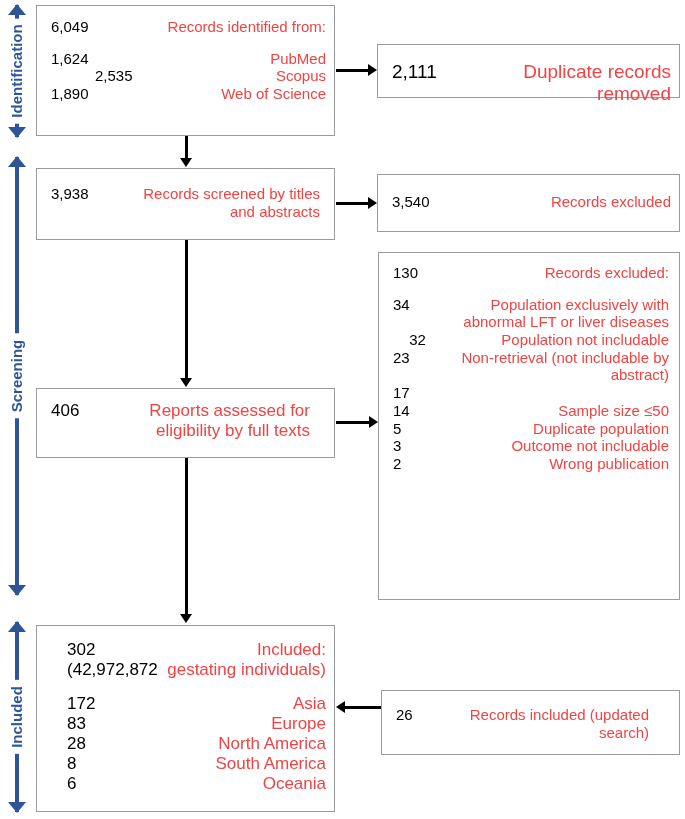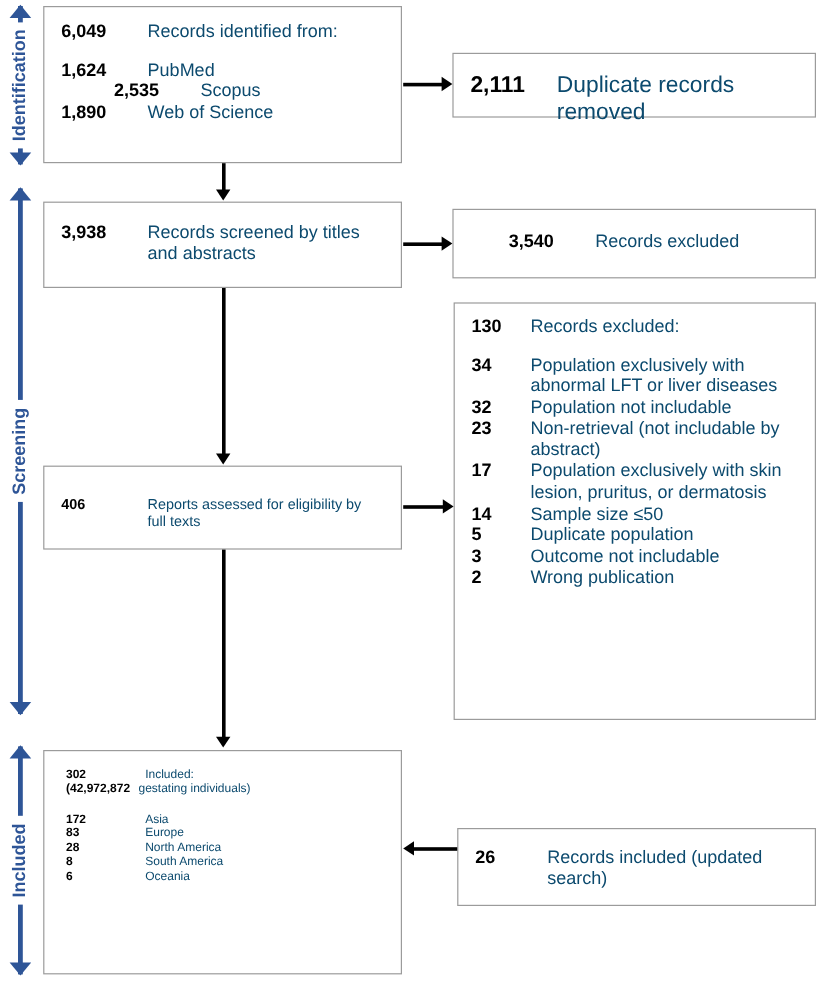--- a/index.html
+++ b/index.html
@@ -30,30 +30,31 @@
     padding: 0;
   }
 
   .row {
     display: flex;
     align-items: flex-start;
     line-height: 1.18;
   }
 
   .num {
-    font-weight: bold;
+    font-weight: normal;
     color: #000000;
     flex: 0 0 auto;
     text-align: left;
     white-space: pre;
   }
 
   .lbl {
-    color: #0c4a6e;
+    color: #ef4444;
     flex: 1 1 auto;
+    text-align: right;
   }
 
   .spacer { height: 14px; }
 
   
   .stage {
     position: absolute;
     left: 0;
     width: 32px;
   }
@@ -184,48 +185,47 @@
       <div class="row">
         <div class="num" style="width:72px;">3,938</div>
         <div class="lbl">Records screened by titles and abstracts</div>
       </div>
     </div>
   </div>
 
   <div class="box" style="left:377px; top:174px; width:303px; height:58px;">
     <div class="rows" style="top:18px; left:14px; right:8px; font-size:15px;">
       <div class="row">
-        <div class="num" style="width:72px;margin-left:32px;">3,540</div>
+        <div class="num" style="width:72px;">3,540</div>
         <div class="lbl">Records excluded</div>
       </div>
     </div>
   </div>
 
   <div class="box" style="left:378px; top:252px; width:302px; height:348px;">
     <div class="rows" style="top:11px; left:14px; right:10px; font-size:15px;">
       <div class="row">
         <div class="num" style="width:49px;">130</div>
         <div class="lbl">Records excluded:</div>
       </div>
       <div class="spacer"></div>
       <div class="row">
         <div class="num" style="width:49px;">34</div>
         <div class="lbl">Population exclusively with abnormal LFT or liver diseases</div>
       </div>
       <div class="row">
-        <div class="num" style="width:49px;">32</div>
+        <div class="num" style="width:49px;text-align:center;">32</div>
         <div class="lbl">Population not includable</div>
       </div>
       <div class="row">
         <div class="num" style="width:49px;">23</div>
         <div class="lbl">Non-retrieval (not includable by abstract)</div>
       </div>
       <div class="row">
         <div class="num" style="width:49px;">17</div>
-        <div class="lbl">Population exclusively with skin lesion, pruritus, or dermatosis</div>
       </div>
       <div class="row">
         <div class="num" style="width:49px;">14</div>
         <div class="lbl">Sample size ≤50</div>
       </div>
       <div class="row">
         <div class="num" style="width:49px;">5</div>
         <div class="lbl">Duplicate population</div>
       </div>
       <div class="row">
@@ -233,30 +233,30 @@
         <div class="lbl">Outcome not includable</div>
       </div>
       <div class="row">
         <div class="num" style="width:49px;">2</div>
         <div class="lbl">Wrong publication</div>
       </div>
     </div>
   </div>
 
   <div class="box" style="left:36px; top:388px; width:299px; height:70px;">
-    <div class="rows" style="top:24px; left:14px; right:24px; font-size:12px;">
+    <div class="rows" style="top:12px; left:14px; right:24px; font-size:17px;">
       <div class="row">
         <div class="num" style="width:72px;">406</div>
         <div class="lbl">Reports assessed for eligibility by full texts</div>
       </div>
     </div>
   </div>
 
   <div class="box" style="left:36px; top:625px; width:299px; height:187px;">
-    <div class="rows" style="top:14px; left:18px; right:8px; font-size:10px;">
+    <div class="rows" style="top:14px; left:30px; right:8px; font-size:17px;">
       <div class="row">
         <div class="num" style="width:66px;">302</div>
         <div class="lbl">Included:</div>
       </div>
       <div class="row">
         <div class="num" style="width:auto;">(</div>
         <div class="num" style="width:auto;">42,972,872</div>
         <div class="lbl" style="padding-left:7px;">gestating individuals)</div>
       </div>
       <div class="spacer"></div>

